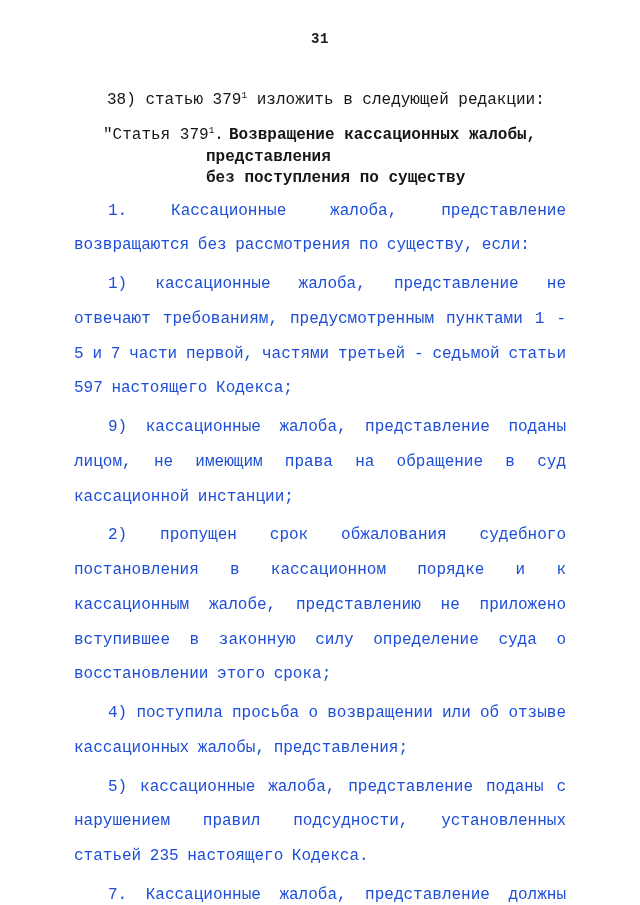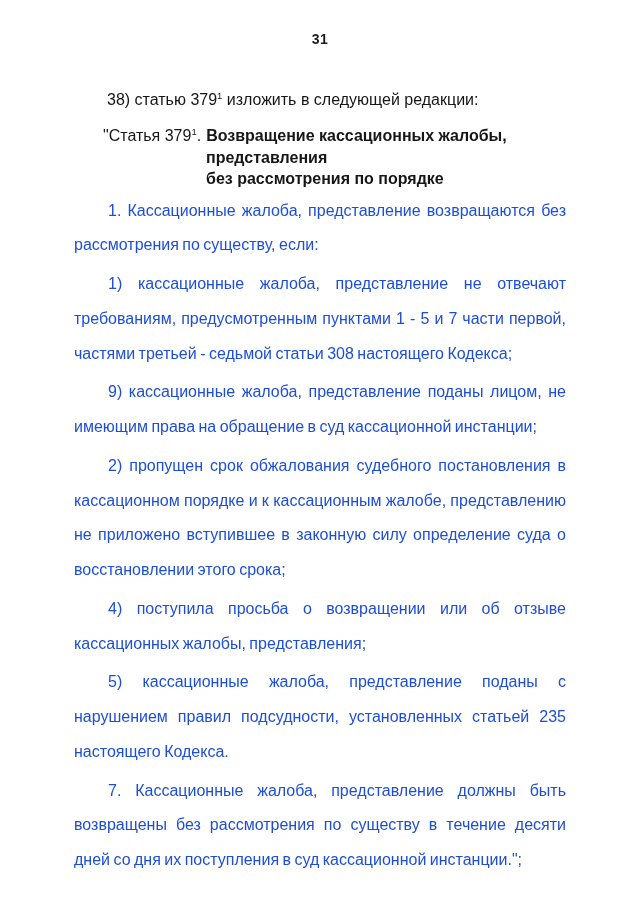--- a/index.html
+++ b/index.html
@@ -6,21 +6,21 @@
     margin: 0;
     padding: 0;
     background: #ffffff;
   }
   .page {
     position: relative;
     width: 640px;
     height: 905px;
     background: #ffffff;
     overflow: hidden;
-    font-family: Liberation Sans, sans-serif;
+    font-family: Liberation Mono, monospace;
     color: #161616;
   }
   .page-number {
     position: absolute;
     top: 31px;
     left: 0;
     right: 0;
     text-align: center;
     font-size: 14px;
     font-weight: bold;
@@ -76,25 +76,25 @@
 <body>
 
 <div class="page">
 
   <div class="page-number">31</div>
 
   <div class="content">
 
     <p class="intro-line"><span>38) статью 379</span><sup>1</sup><span> изложить в следующей редакции:</span></p>
 
-    <div class="article-heading"><span class="article-label"><span>"Статья 379</span><sup>1</sup><span>.</span></span><span class="article-title"><span>Возвращение кассационных жалобы, представления</span><br><span>без рассмотрения по порядке</span></span></div>
+    <div class="article-heading"><span class="article-label"><span>"Статья 379</span><sup>1</sup><span>.</span></span><span class="article-title"><span>Возвращение кассационных жалобы, представления</span><br><span>без поступления по существу</span></span></div>
 
     <div class="body-text">
       <p>1. Кассационные жалоба, представление возвращаются без рассмотрения по существу, если:</p>
-      <p>1) кассационные жалоба, представление не отвечают требованиям, предусмотренным пунктами 1 - 5 и 7 части первой, частями третьей - седьмой статьи 308 настоящего Кодекса;</p>
+      <p>1) кассационные жалоба, представление не отвечают требованиям, предусмотренным пунктами 1 - 5 и 7 части первой, частями третьей - седьмой статьи 597 настоящего Кодекса;</p>
       <p>9) кассационные жалоба, представление поданы лицом, не имеющим права на обращение в суд кассационной инстанции;</p>
       <p>2) пропущен срок обжалования судебного постановления в кассационном порядке и к кассационным жалобе, представлению не приложено вступившее в законную силу определение суда о восстановлении этого срока;</p>
       <p>4) поступила просьба о возвращении или об отзыве кассационных жалобы, представления;</p>
       <p>5) кассационные жалоба, представление поданы с нарушением правил подсудности, установленных статьей 235 настоящего Кодекса.</p>
       <p>7. Кассационные жалоба, представление должны быть возвращены без рассмотрения по существу в течение десяти дней со дня их поступления в суд кассационной инстанции.";</p>
     </div>
 
   </div>
 
 </div>

